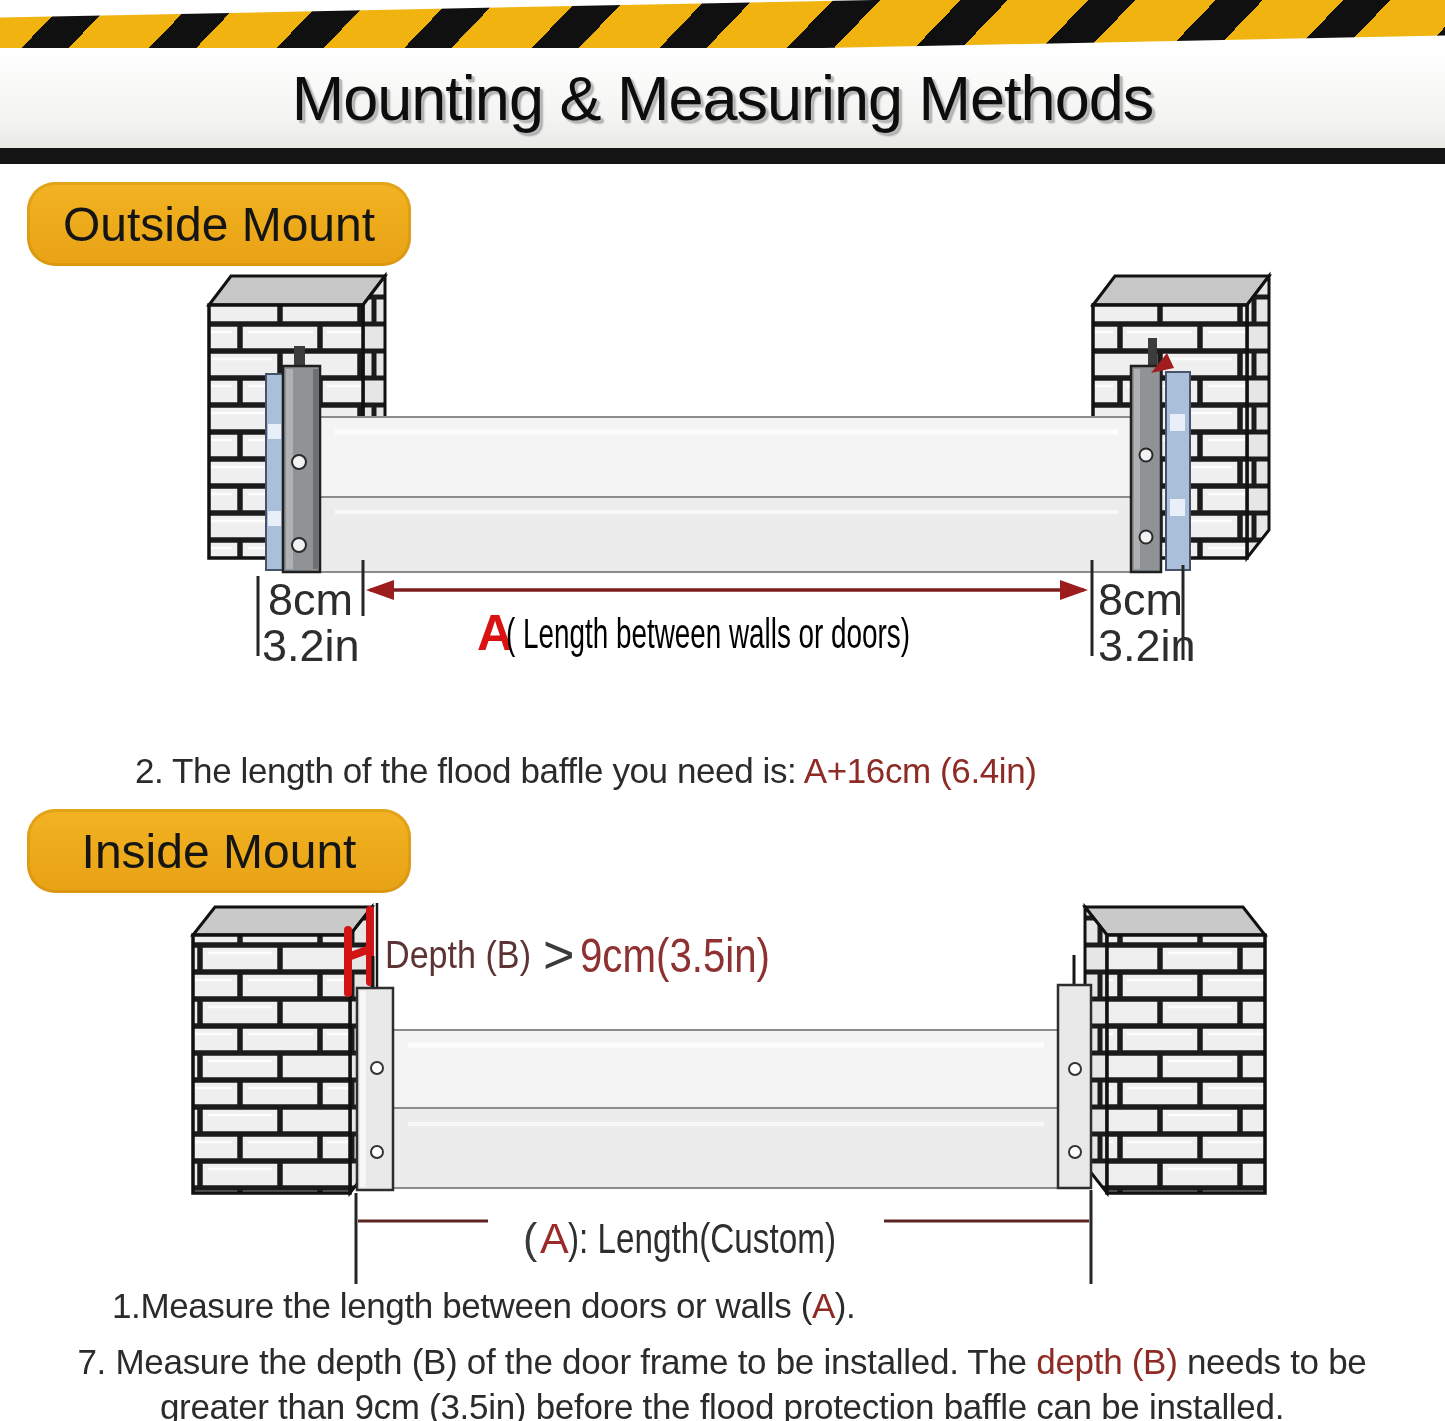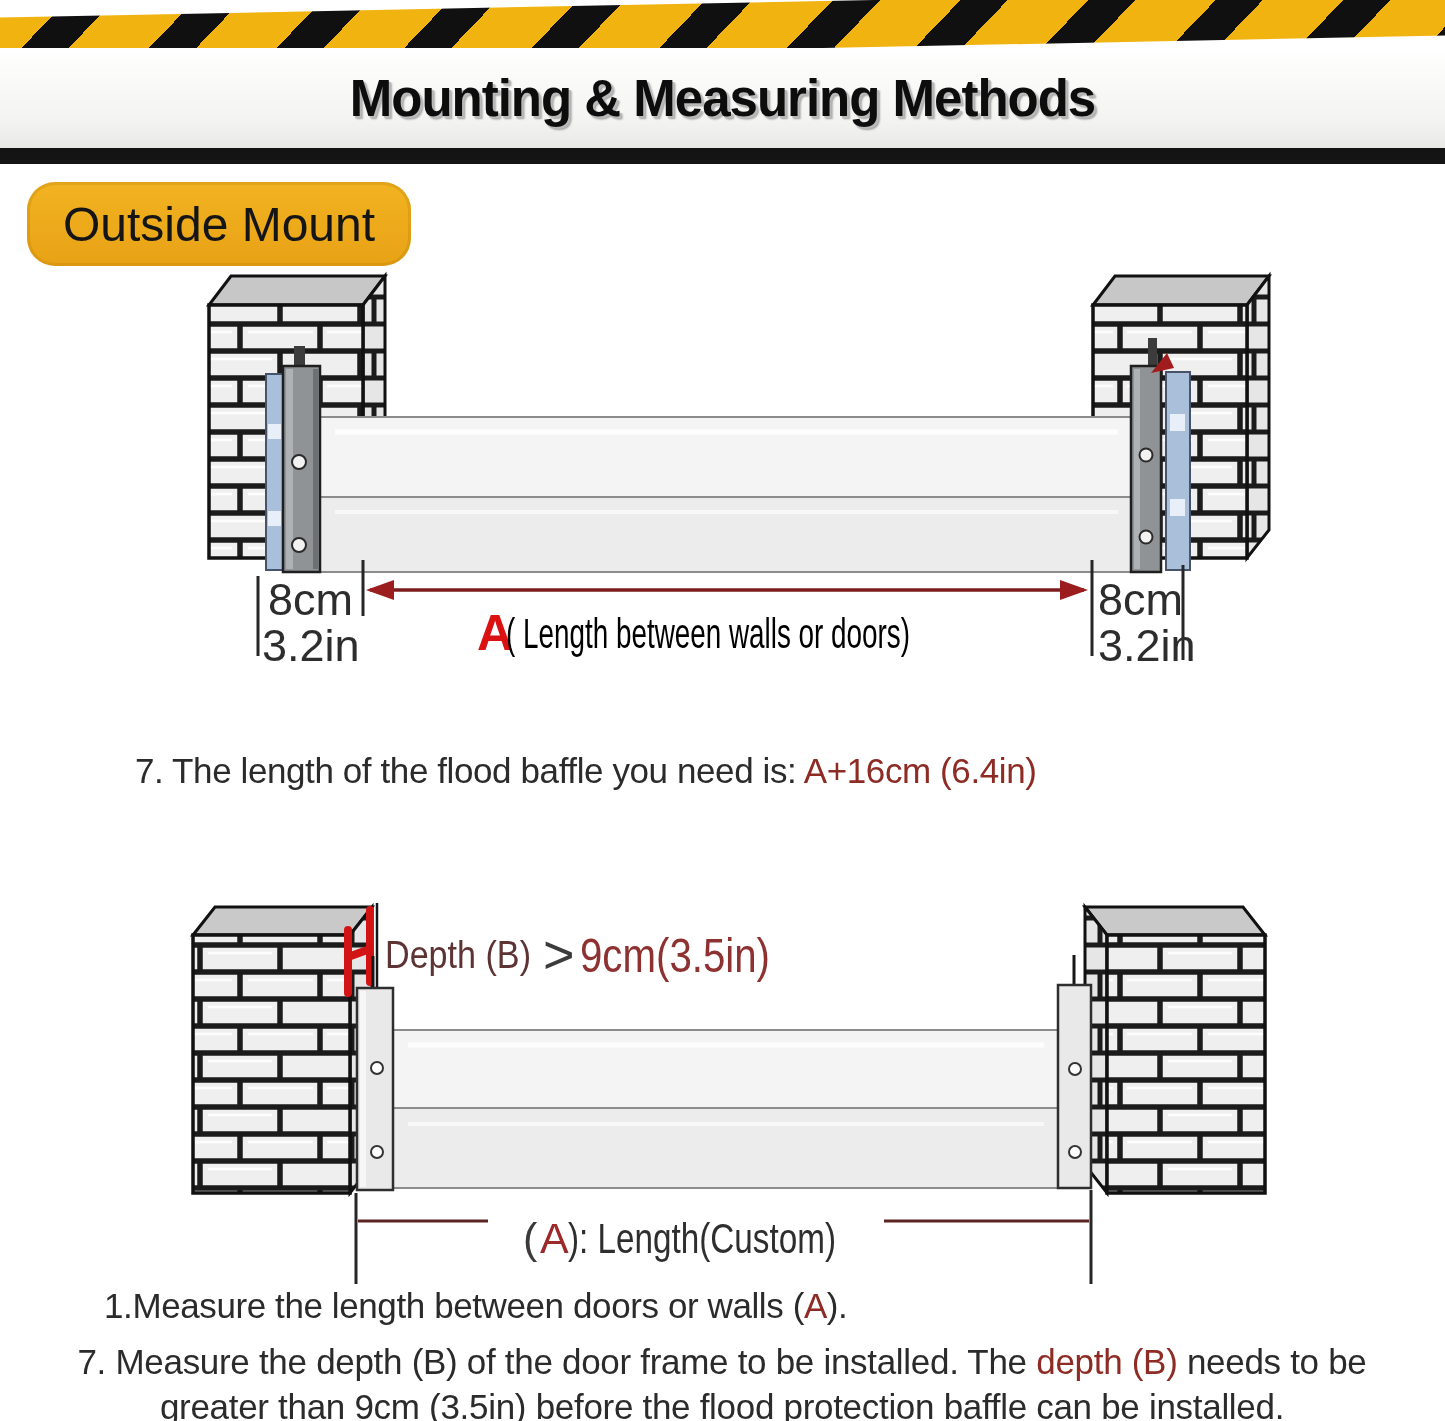--- a/index.html
+++ b/index.html
@@ -4,21 +4,21 @@
 <style>
   html,body{margin:0;padding:0;background:#fff;}
   .page{position:relative;width:1445px;height:1421px;background:#fff;overflow:hidden;
         font-family:"Liberation Sans",sans-serif;color:#2b2b2b;}
   .hazard{position:absolute;left:-30px;top:3px;width:1510px;height:47px;
           background:repeating-linear-gradient(135deg,#f0b30f 0 58px,#101010 58px 92px);
           transform:rotate(-1.15deg);}
   .title-band{position:absolute;left:0;top:48px;width:1445px;height:100px;
           background:linear-gradient(180deg,#ffffff 0%,#f4f4f2 70%,#e9e9e6 100%);
           display:flex;align-items:center;justify-content:center;}
-  .title-band h1{margin:0;font-size:51px;font-weight:700;color:#0d0d0d;letter-spacing:-1px;
+  .title-band h1{margin:0;font-size:63px;font-weight:400;color:#0d0d0d;letter-spacing:-1px;
           text-shadow:2px 2px 0 #b9b9b9,3px 3px 2px rgba(0,0,0,.35);}
   .black-bar{position:absolute;left:0;top:148px;width:1445px;height:16px;background:#141414;}
   .badge{position:absolute;left:27px;width:384px;height:84px;border-radius:28px;
          background:linear-gradient(180deg,#f2b322 0%,#e8a215 100%);
          box-shadow:inset 0 0 0 3px rgba(180,120,0,.25);
          display:flex;align-items:center;justify-content:center;
          font-size:48px;color:#151515;}
   .badge.outside{top:182px;}
   .badge.inside{top:809px;}
   svg{position:absolute;left:0;}
@@ -34,20 +34,23 @@
 <div class="page">
 
   <div class="hazard"></div>
   <div class="title-band">
     <h1>Mounting &amp; Measuring Methods</h1>
   </div>
   <div class="black-bar"></div>
 
   <div class="badge outside">
     <span>Outside Mount</span>
+  </div>
+  <div class="badge inside">
+    <span>Inside Mount</span>
   </div>
 
   <svg style="top:265px;width:1445px;height:425px" viewBox="0 265 1445 425">
     <defs>
       <pattern id="brickF" width="160" height="54" patternUnits="userSpaceOnUse">
         <rect width="160" height="54" fill="#e9e9e9"></rect>
         <g stroke="#1b1b1b" stroke-width="3.5" fill="#efefef">
           <rect x="1" y="1" width="78" height="25"></rect>
           <rect x="81" y="1" width="78" height="25"></rect>
           <rect x="-39" y="28" width="78" height="25"></rect>
@@ -126,21 +129,21 @@
     </g>
     <text x="268" y="615" font-size="45" fill="#2d2d2d">8cm</text>
     <text x="262" y="661" font-size="45" fill="#2d2d2d">3.2in</text>
     <text x="1098" y="615" font-size="45" fill="#2d2d2d">8cm</text>
     <text x="1098" y="661" font-size="45" fill="#2d2d2d">3.2in</text>
     <text x="477" y="650" font-size="50" font-weight="bold" fill="#da1212">A</text>
     <text x="506" y="648" font-size="42" fill="#2e2e2e textLength" textLength="404" lengthAdjust="spacingAndGlyphs">( Length between walls or doors)</text>
   </svg>
 
   <div class="step" style="left:135px;top:751px;">
-    <span>7. The length of the flood baffle you need is: </span><span class="accent-dark">A+16cm (6.4in)</span>
+    <span>2. The length of the flood baffle you need is: </span><span class="accent-dark">A+16cm (6.4in)</span>
   </div>
 
   <svg style="top:895px;width:1445px;height:400px" viewBox="0 895 1445 400">
 
     <g>
       <polygon points="193,935 215,907 372,907 350,935" fill="#c9c9c9" stroke="#111" stroke-width="3"></polygon>
       <polygon points="350,935 372,907 372,1165 350,1193" fill="url(#brickS)" stroke="#111" stroke-width="3"></polygon>
       <rect x="193" y="935" width="157" height="258" fill="url(#brickF)" stroke="#111" stroke-width="3.5"></rect>
     </g>
 
@@ -189,20 +192,20 @@
       <line x1="356" y1="1193" x2="356" y2="1284" stroke="#262626" stroke-width="3"></line>
       <line x1="1091" y1="1190" x2="1091" y2="1284" stroke="#262626" stroke-width="3"></line>
       <line x1="358" y1="1221" x2="488" y2="1221" stroke="#5d2424" stroke-width="3"></line>
       <line x1="884" y1="1221" x2="1089" y2="1221" stroke="#5d2424" stroke-width="3"></line>
     </g>
     <text x="523" y="1253" font-size="43" fill="#3a3a3a">(</text>
     <text x="540" y="1253" font-size="43" fill="#9c2a2a">A</text>
     <text x="568" y="1253" font-size="43" fill="#2e2e2e" textLength="268" lengthAdjust="spacingAndGlyphs">): Length(Custom)</text>
   </svg>
 
-  <div class="step" style="left:104px;top:1286px;">
+  <div class="step" style="left:112px;top:1286px;">
     <span>1.Measure the length between doors or walls (</span><span class="accent-dark">A</span><span>).</span>
   </div>
   <div class="step-block" style="left:72px;top:1340px;width:1300px;">
     <span>7. Measure the depth (B) of the door frame to be installed. The </span><span class="accent-dark">depth (B)</span><span> needs to be greater than 9cm (3.5in) before the flood protection baffle can be installed.</span>
   </div>
 
 </div>
 
 </body></html>

